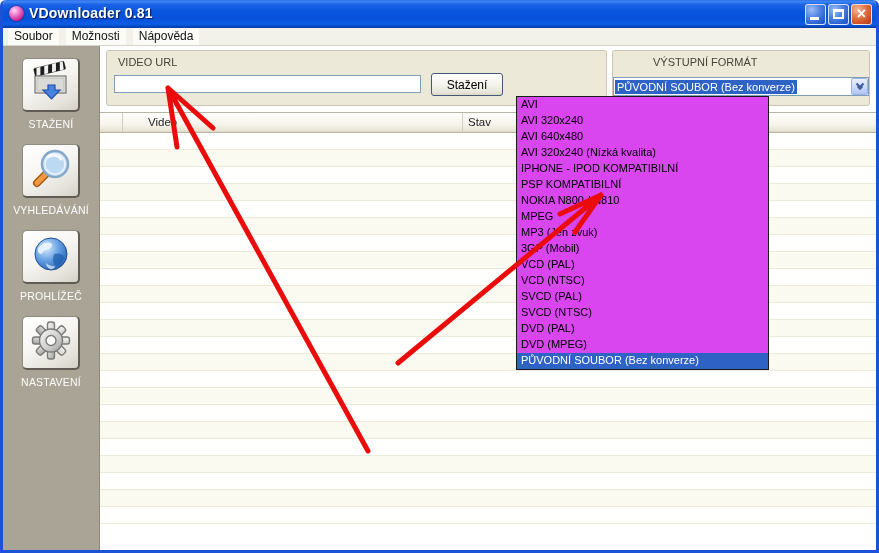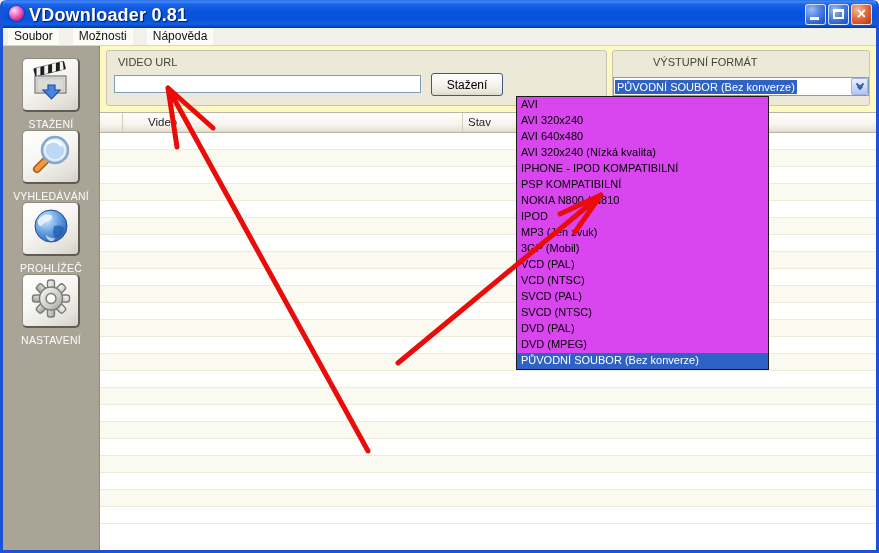--- a/index.html
+++ b/index.html
@@ -12,48 +12,48 @@
     background:#ece9d8;
   }
   
   .titlebar{position:absolute;top:-28px;left:-3px;width:879px;height:28px;z-index:60;
     border-radius:6px 6px 0 0;
     background:linear-gradient(180deg,#2e6fe8 0%,#3d85f5 6%,#1b63e6 16%,#0a55dd 40%,#0752d9 68%,#0f5de6 86%,#0443b5 97%,#03349a 100%);}
   .win-inner{position:relative;margin-top:28px;width:873px;height:522px;}
   .title-icon{position:absolute;left:9px;top:6px;width:15px;height:15px;border-radius:50%;
     background:radial-gradient(circle at 35% 30%,#ffd9f2 0%,#f07ad0 35%,#c21e8a 75%,#8c1263 100%);
     box-shadow:0 0 2px #2a0f45;}
-  .title-text{position:absolute;left:29px;top:5px;color:#fff;font-size:18px;font-weight:bold;
+  .title-text{position:absolute;left:29px;top:5px;color:#fff;font-size:14px;font-weight:bold;
     text-shadow:1px 1px 1px rgba(0,0,40,.75);letter-spacing:.2px;}
   .win-controls{position:absolute;top:4px;right:7px;display:flex;gap:2px;}
   .win-btn{width:21px;height:21px;border-radius:3px;border:1px solid rgba(255,255,255,.8);position:relative;}
   .win-btn.blue{background:radial-gradient(circle at 30% 25%,#9cbdf5 0%,#5486e3 40%,#2a62d2 75%,#1c4fc0 100%);}
   .win-btn.red{background:radial-gradient(circle at 30% 25%,#f5b79d 0%,#e3703f 45%,#d2512a 70%,#b13410 100%);}
   .g-min{position:absolute;left:4px;bottom:4px;width:9px;height:3px;background:#fff;}
   .g-max{position:absolute;left:4px;top:4px;width:11px;height:10px;border:2px solid #fff;border-top-width:3px;}
   .g-close::before{content:"×";position:absolute;left:0;top:-1px;width:100%;text-align:center;
     color:#fff;font-size:16px;font-weight:bold;line-height:20px;}
   
   .menubar{position:absolute;top:0;left:0;right:0;height:18px;background:#f2f1ea;
-    border-bottom:1px solid #d9d6c9;display:flex;align-items:center;padding-left:5px;gap:14px;}
+    border-bottom:1px solid #d9d6c9;display:flex;align-items:center;padding-left:5px;gap:7px;}
   .menu-item{font-size:12px;color:#111;padding:0 6px 1px;background:#fbfbf7;line-height:16px;}
   
   .workspace{position:absolute;top:18px;left:0;right:0;bottom:0;background:#ece9d8;}
   
   .sidebar{position:absolute;left:0;top:0;bottom:0;width:97px;background:#a9a496;
     border-right:1px solid #8e8a7c;text-align:center;z-index:20;}
-  .side-item{}
+  .side-item{margin-top:14px;}
   .side-item:first-child{margin-top:12px;}
   .icon-btn{width:58px;height:54px;margin:0 auto;border-radius:5px;cursor:pointer;
     background:linear-gradient(150deg,#ffffff 0%,#f7f6f3 45%,#e4e2da 80%,#d3d0c7 100%);
     border:1px solid #8f8b80;border-right:2px solid #605c53;border-bottom:2px solid #605c53;
     display:flex;align-items:center;justify-content:center;}
   .side-label{margin-top:6px;color:#fdfdfb;font-size:10.5px;letter-spacing:.2px;}
   
-  .toppanel{position:absolute;left:97px;top:0;right:0;height:66px;background:#fef9c3;}
+  .toppanel{position:absolute;left:97px;top:0;right:0;height:66px;background:#ffffff;}
   .groupbox{position:absolute;border:1px solid #c9c5b4;border-radius:3px;background:#ece9d8;}
   .gb-url{left:6px;top:4px;width:501px;height:56px;}
   .gb-fmt{left:512px;top:4px;width:258px;height:56px;}
   .panel-label{position:absolute;font-size:11px;color:#454339;}
   .url-label{left:18px;top:10px;}
   .fmt-label{left:518px;top:10px;margin-left:35px;}
   .url-input{position:absolute;left:14px;top:29px;width:307px;height:18px;border:1px solid #7f9db9;
     background:#fff;font-size:12px;padding:1px 3px;outline:none;}
   .dl-btn{position:absolute;left:331px;top:27px;width:72px;height:23px;border-radius:3px;
     border:1px solid #43587a;background:linear-gradient(180deg,#ffffff 0%,#f4f3ee 50%,#e9e7db 85%,#ddd9c8 100%);
@@ -235,21 +235,21 @@
         </div>
 
       <div class="dd-list">
           <div class="dd-item">AVI</div>
           <div class="dd-item">AVI 320x240</div>
           <div class="dd-item">AVI 640x480</div>
           <div class="dd-item">AVI 320x240 (Nízká kvalita)</div>
           <div class="dd-item">IPHONE - IPOD KOMPATIBILNÍ</div>
           <div class="dd-item">PSP KOMPATIBILNÍ</div>
           <div class="dd-item">NOKIA N800 / N810</div>
-          <div class="dd-item">IPOD</div>
+          <div class="dd-item">MPEG</div>
           <div class="dd-item">MP3 (Jen zvuk)</div>
           <div class="dd-item">3GP (Mobil)</div>
           <div class="dd-item">VCD (PAL)</div>
           <div class="dd-item">VCD (NTSC)</div>
           <div class="dd-item">SVCD (PAL)</div>
           <div class="dd-item">SVCD (NTSC)</div>
           <div class="dd-item">DVD (PAL)</div>
           <div class="dd-item">DVD (MPEG)</div>
           <div class="dd-item selected">PŮVODNÍ SOUBOR (Bez konverze)</div>
         </div>

